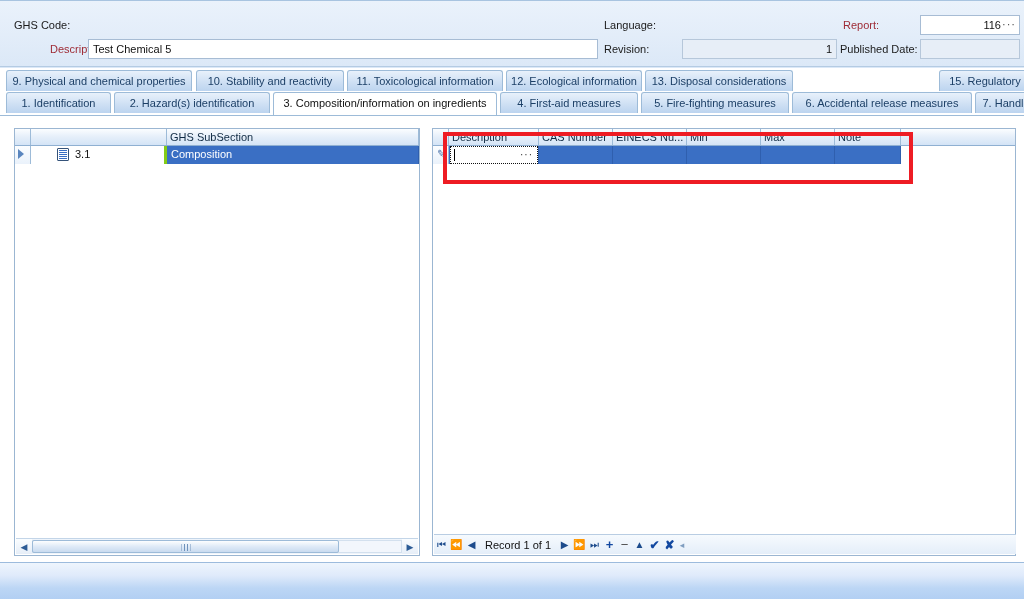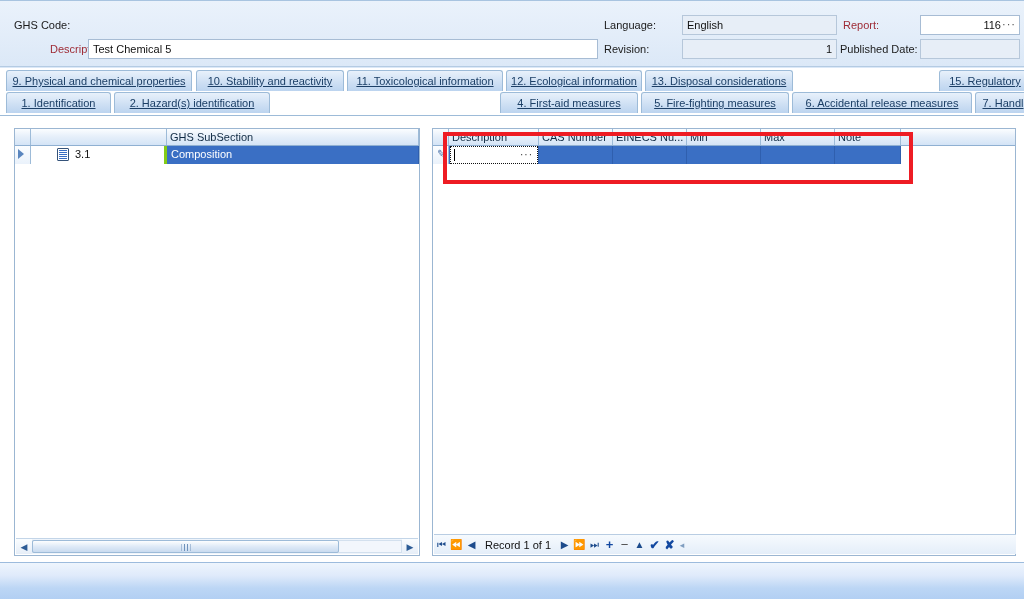--- a/index.html
+++ b/index.html
@@ -76,21 +76,20 @@
     border-bottom: none;
     border-radius: 3px 3px 0 0;
     background: linear-gradient(to bottom, #e8f1fb 0%, #cfe0f4 55%, #bcd4ef 100%);
     color: #1c3f66;
     font-size: 11px;
     line-height: 20px;
     text-align: center;
     white-space: nowrap;
     overflow: hidden;
     padding: 0 4px;
-    text-decoration: underline;
   }
   .tab.active {
     background: #ffffff;
     color: #111;
     border-color: #9dbbd8;
     height: 23px;
     z-index: 5;
   }
   .tabs-underline {
     position: absolute; left: 0; top: 115px;
@@ -337,21 +336,20 @@
 <div id="app">
 
   <div class="header">
 
     <div class="hdr-label" style="left:14px; top:14px;">GHS Code:</div>
 
     <div class="hdr-label req" style="left:14px; top:38px;padding-left:36px;">Description:</div>
     <div class="fld" style="left:88px; top:38px; width:510px;">Test Chemical 5</div>
 
     <div class="hdr-label" style="left:604px; top:14px;">Language:</div>
-    <div class="fld readonly" style="left:682px; top:14px; width:155px;">English</div>
 
     <div class="hdr-label" style="left:604px; top:38px;">Revision:</div>
     <div class="fld readonly num" style="left:682px; top:38px; width:155px;">1</div>
 
     <div class="hdr-label req" style="left:843px; top:14px;">Report:</div>
     <div class="fld num" style="left:920px; top:14px; width:100px; padding-right:18px;">
       <span>116</span>
       <span class="fld-ellipsis">···</span>
     </div>
 
@@ -366,20 +364,21 @@
       <div class="tab" style="left:196px; width:148px;">10. Stability and reactivity</div>
       <div class="tab" style="left:347px; width:156px;">11. Toxicological information</div>
       <div class="tab" style="left:506px; width:136px;">12. Ecological information</div>
       <div class="tab" style="left:645px; width:148px;">13. Disposal considerations</div>
       <div class="tab" style="left:939px; width:92px;">15. Regulatory</div>
     </div>
 
     <div class="tabrow bottom">
       <div class="tab" style="left:6px; width:105px;">1. Identification</div>
       <div class="tab" style="left:114px; width:156px;">2. Hazard(s) identification</div>
+      <div class="tab active" style="left:273px; width:224px;">3. Composition/information on ingredients</div>
       <div class="tab" style="left:500px; width:138px;">4. First-aid measures</div>
       <div class="tab" style="left:641px; width:148px;">5. Fire-fighting measures</div>
       <div class="tab" style="left:792px; width:180px;">6. Accidental release measures</div>
       <div class="tab" style="left:975px; width:56px;">7. Handl</div>
     </div>
   </div>
   <div class="tabs-underline"></div>
 
   <div class="client">
 

